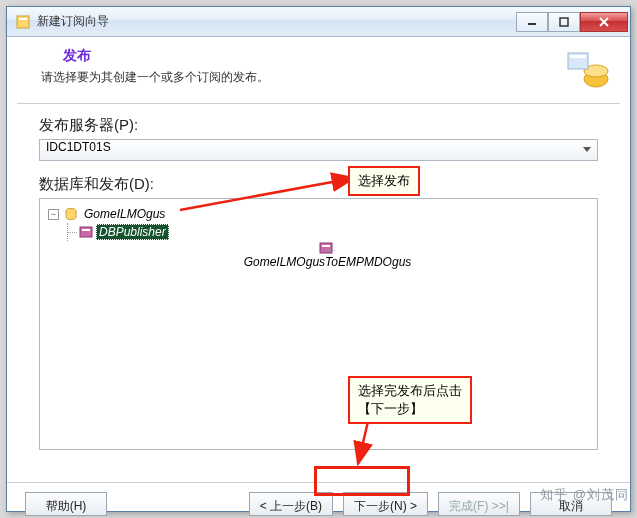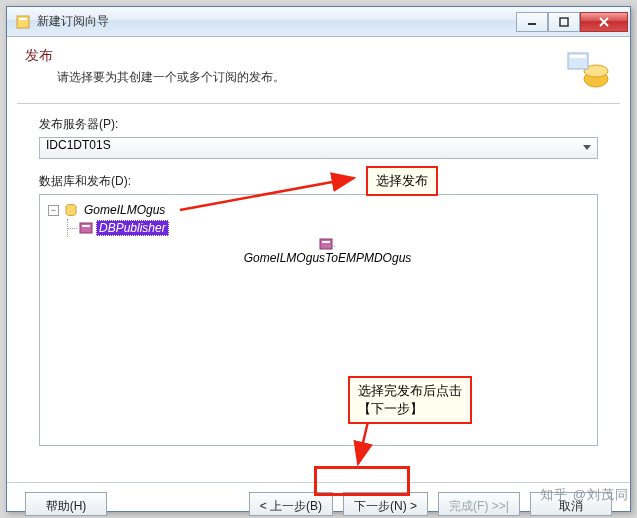--- a/index.html
+++ b/index.html
@@ -11,42 +11,42 @@
 .titlebar .ticon { width: 16px; height: 16px; margin-right: 6px; display:flex;align-items:center;justify-content:center; }
 .titlebar .ttext { font-size: 12px; color: #333; flex: 1; }
 .winbtns { display: flex; gap: 0; }
 .winbtn { width: 32px; height: 20px; border: 1px solid #9ab; background: linear-gradient(#f8fbfe,#e2edf7); display:flex;align-items:center;justify-content:center; font-size:11px; color:#444; }
 .winbtn.close { width: 48px; background: linear-gradient(#f1a0a0,#d94b4b 45%,#c43131 46%,#d94b4b); color:#fff; border-color:#a33; }
 .winbtn.max { }
 .winbtn svg { display:block; }
 
 .header { padding: 10px 18px 12px 18px; display:flex; align-items:flex-start; }
 .header .hleft { flex:1; }
-.header h1 { font-size: 14px; font-weight: normal; color:#7f1d1d; margin-bottom:4px; }
-.header .sub { font-size: 12px; color:#333; margin-left: 32px; }
+.header h1 { font-size: 14px; font-weight: bold; color:#6d28d9; margin-bottom:4px;margin-left:38px; }
+.header .sub { font-size: 12px; color:#333; margin-left: 16px; }
 .header .hicon { width: 48px; height: 44px; }
 
 .divider { height:1px; background:#c8d0d8; margin: 0 10px; }
 
 .body { padding: 12px 32px 10px 32px; position: relative; height: 378px; }
-.lbl { font-size: 12px; color:#222; margin-bottom: 4px; }
+.lbl { font-size: 15px; color:#222; margin-bottom: 4px; }
 
 .combo { position: relative; height: 22px; border:1px solid #aeb8c2; background: linear-gradient(#fff,#eef2f6); display:flex; align-items:flex-start; padding: 0 20px 0 6px; font-size:12px; margin-bottom: 14px; }
 .combo .arrow { position:absolute; right:2px; top:2px; bottom:2px; width:16px; display:flex;align-items:center;justify-content:center; }
 
 .treebox { border:1px solid #aeb8c2; background:#fff; height: 252px; padding: 6px 4px; font-size:12px; position:relative; }
 .treerow { display:flex; align-items:center; height:18px; padding-left: 4px; }
 .treerow .exp { width:11px; height:11px; border:1px solid #999; background:#fff; display:flex;align-items:center;justify-content:center; font-size:9px; line-height:1; color:#555; margin-right:4px; }
 .treerow .ln { width:16px; height:18px; position:relative; }
 .treerow .ln::before { content:""; position:absolute; left:5px; top:0; bottom:0; border-left:1px dotted #999; }
 .treerow .ln.h::after { content:""; position:absolute; left:5px; top:9px; width:10px; border-top:1px dotted #999; }
 .dbicon { width:15px; height:14px; margin-right:3px; display:flex;align-items:center;justify-content:center; }
 .pubicon { width:15px; height:14px; margin-right:3px; display:flex;align-items:center;justify-content:center; }
 .treerow .txt { padding: 0 3px; font-style: italic; }
-.treerow.sel .txt { background:#6d28d9; color:#fff; border:1px dotted #fff; padding:0 2px; }
+.treerow.sel .txt { background:#14532d; color:#fff; border:1px dotted #fff; padding:0 2px; }
 
 .footer { height: 42px; border-top:1px solid #c8d0d8; display:flex; align-items:center; padding: 0 18px; gap: 10px; }
 .footer .spacer { flex:1; }
 .btn { height: 24px; padding: 0 10px; min-width: 82px; font-size:12px; border:1px solid #9aa6b2; background: linear-gradient(#fcfdfe,#e8edf2); display:flex;align-items:flex-end;justify-content:center; color:#222; }
 .btn.disabled { color:#9aa; }
 
 
 .anno { position:absolute; border:2px solid #e21; background: #fffff0; font-size:13px; color:#000; padding:4px 8px; z-index:50; pointer-events:none; font-family: "SimSun", serif; }
 .nextbox { position:absolute; border:3px solid #e21; z-index:40; pointer-events:none; }
 svg.arrow-svg { position:absolute; z-index:45; pointer-events:none; }
@@ -163,21 +163,21 @@
     <div class="btn disabled">
         <span>完成(F) &gt;&gt;|</span>
       </div>
     <div class="btn">
         <span>取消</span>
       </div>
   </div>
 
 </div>
 
-<div class="anno" style="left:366px; top:166px;">
+<div class="anno" style="left:348px; top:166px;">
   <span>选择发布</span>
 </div>
 <svg class="arrow-svg" style="left:150px; top:170px;" width="210" height="50">
   <defs>
       <marker id="ah1" markerWidth="10" markerHeight="8" refX="9" refY="4" orient="auto">
         <polygon points="0,0 10,4 0,8" fill="#e21"></polygon>
       </marker>
     </defs>
   <line x1="30" y1="40" x2="204" y2="8" stroke="#e21" stroke-width="2.5" marker-end="url(#ah1)"></line>
 </svg>

